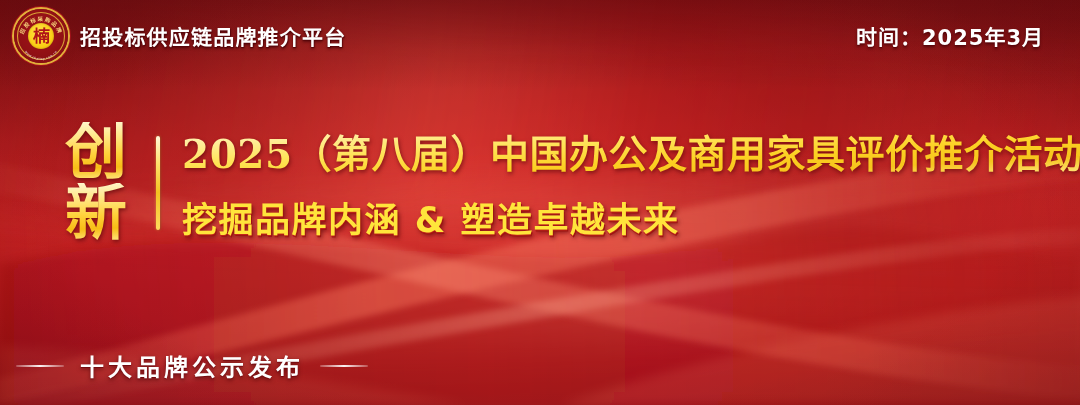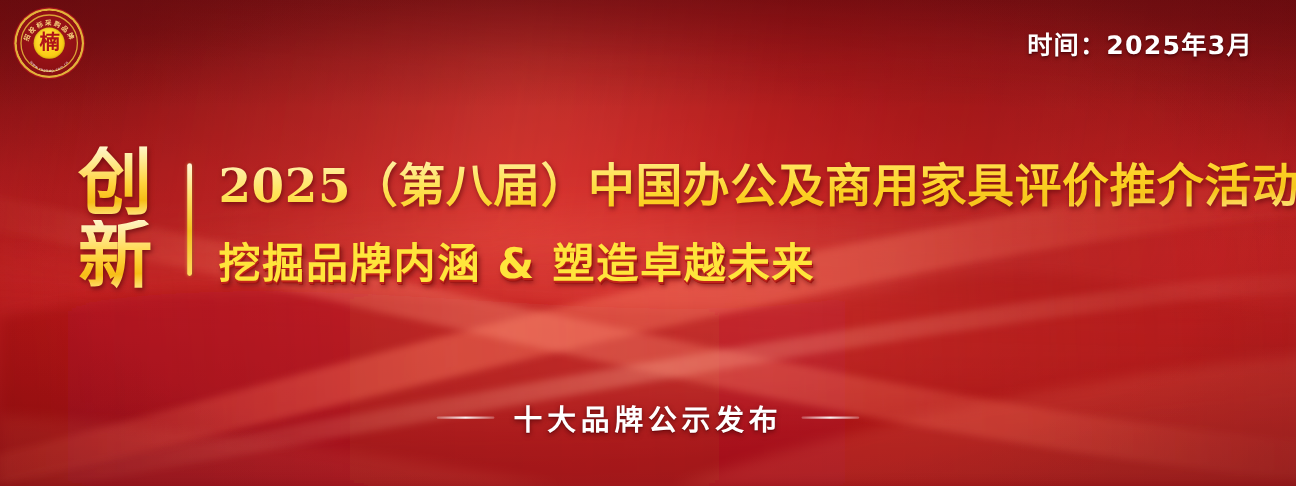--- a/index.html
+++ b/index.html
@@ -249,27 +249,27 @@
     text-shadow:
       0 1px 0 #c0241b,
       1px 2px 0 #9d1512,
       2px 3px 4px rgba(80,4,8,0.65);
   }
 
   
   .tagline {
     position: absolute;
     left: 0;
-    top: 330px;
+    top: 348px;
     width: 100%;
     display: flex;
     align-items: center;
-    justify-content: center;
     gap: 16px;
     z-index: 5;
+    padding-left: 16px;
   }
   .dash {
     display: block;
     width: 48px;
     height: 2px;
     background: linear-gradient(90deg, rgba(255,255,255,0.25), rgba(255,255,255,0.95), rgba(255,255,255,0.25));
     border-radius: 1px;
   }
   .tagline-text {
     font-size: 24px;
@@ -353,20 +353,21 @@
           <textPath href="#arcTop" startOffset="50%" text-anchor="middle">招投标采购品牌</textPath>
         </text>
         <text font-size="3.1" fill="#ffffff" opacity="0.92" font-family="DejaVu Sans, sans-serif" letter-spacing="0.3">
           <textPath href="#arcBot" startOffset="50%" text-anchor="middle">www.chaitop.com.cn</textPath>
         </text>
       </svg>
       <div class="center-dot"></div>
       <div class="center-glyph">楠</div>
     </div>
 
+    <div class="header-title">招投标供应链品牌推介平台</div>
 
     <div class="header-time">时间：2025年3月</div>
   </div>
 
   <div class="main">
 
     <div class="chuangxin">
       <span>创</span>
       <span>新</span>
     </div>

